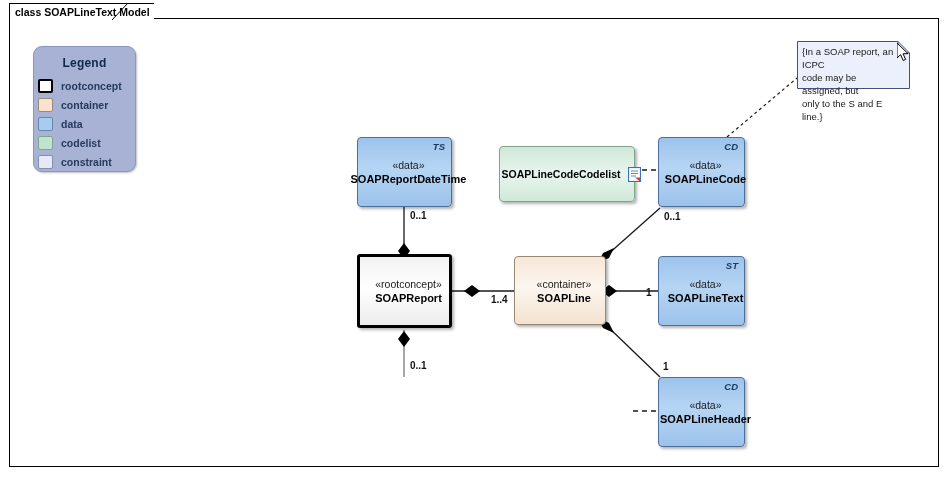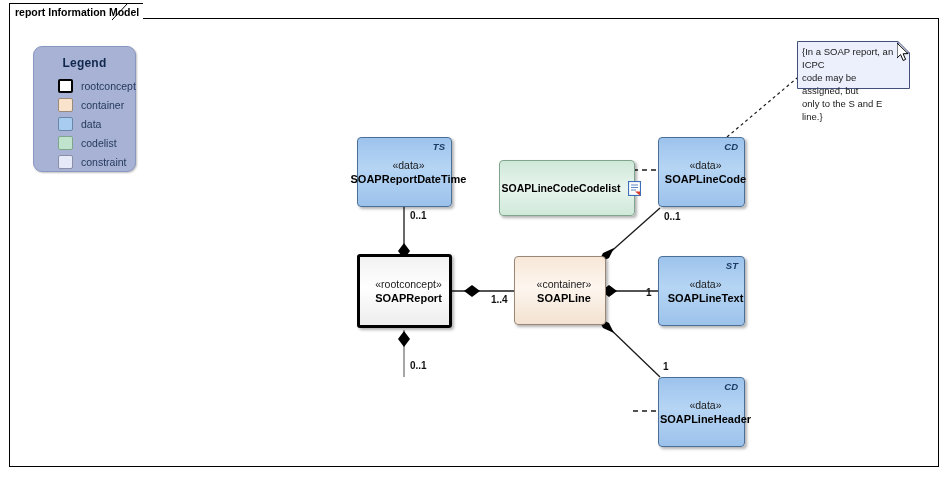--- a/index.html
+++ b/index.html
@@ -82,21 +82,22 @@
   .legend-title {
     text-align: center;
     font-size: 12px;
     font-weight: bold;
     color: #10284e;
     margin-top: 9px;
     letter-spacing: 0.2px;
   }
   .legend-items {
     margin-top: 7px;
-    padding-left: 24px;
+    padding-left: 4px;
+    font-weight: bold;
   }
   .legend-row {
     display: flex;
     align-items: center;
     height: 18px;
     margin-bottom: 1px;
   }
   .swatch {
     width: 15px;
     height: 14px;
@@ -238,21 +239,21 @@
   }
 </style>
 </head>
 <body>
 
 <div id="canvas">
 
   <div class="frame-border"></div>
 
   <div class="title-tab">
-    <span>report Information Model</span>
+    <span>class SOAPLineText Model</span>
   </div>
   <svg class="title-tab-slant" viewBox="0 0 22 17">
     <path d="M0,17 L16,0" stroke="#000000" stroke-width="1" fill="none"></path>
   </svg>
 
   <svg id="links">
     <defs></defs>
 
     <g>
       <line x1="404" y1="206" x2="404" y2="254" stroke="#1a1a1a" stroke-width="1.3"></line>
@@ -350,21 +351,21 @@
     <span class="stereo">«data»</span>
     <span class="nname">SOAPLineText</span>
   </div>
 
   <div class="node data" style="left:658px; top:377px; width:87px; height:70px;">
     <span class="type-marker">CD</span>
     <span class="stereo">«data»</span>
     <span class="nname">SOAPLineHeader</span>
   </div>
 
-  <div class="node codelist" style="left:499px; top:146px; width:136px; height:56px;margin-top:14px;">
+  <div class="node codelist" style="left:499px; top:146px; width:136px; height:56px;">
     <span class="nname">SOAPLineCodeCodelist</span>
     <svg class="doc-icon" viewBox="0 0 13 15">
       <rect x="0.5" y="0.5" width="12" height="14" fill="#ffffff" stroke="#3b6fb8" stroke-width="1.2"></rect>
       <line x1="3" y1="4" x2="10" y2="4" stroke="#5a86c4" stroke-width="1"></line>
       <line x1="3" y1="6.5" x2="10" y2="6.5" stroke="#5a86c4" stroke-width="1"></line>
       <line x1="3" y1="9" x2="8" y2="9" stroke="#5a86c4" stroke-width="1"></line>
       <polygon points="7,10.5 12,10.5 12,14.5" fill="#d93b2b"></polygon>
     </svg>
   </div>
 

